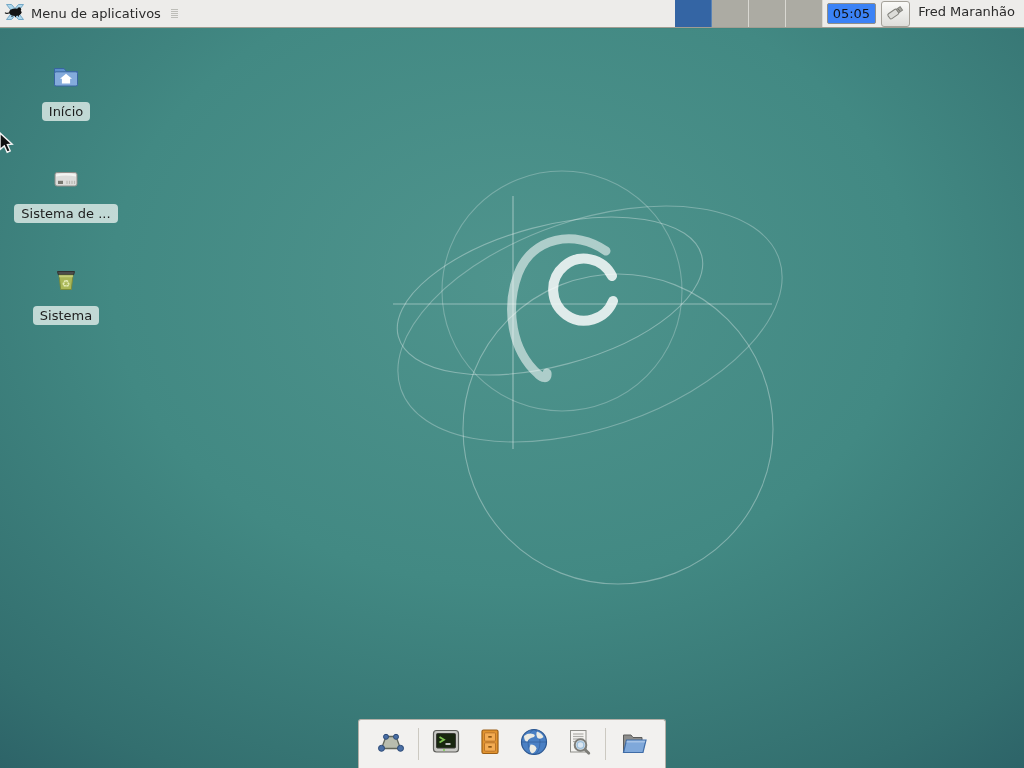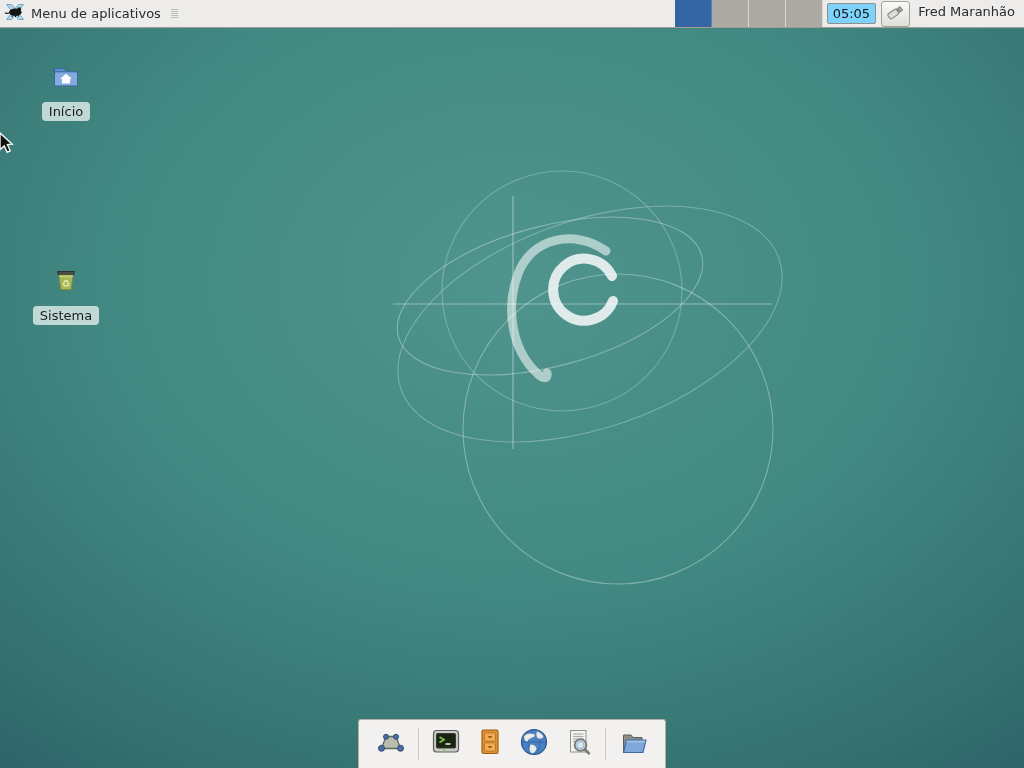--- a/index.html
+++ b/index.html
@@ -10,21 +10,21 @@
   .panel{position:absolute;top:0;left:0;width:1024px;height:28px;background:#edecea;
     border-bottom:1px solid #a19d92;display:flex;align-items:flex-start;font-size:13px;color:#2b2b2b;box-sizing:border-box;}
   .menu-btn{display:flex;align-items:center;gap:5px;height:100%;padding:0 6px 0 4px;cursor:default;}
   .menu-btn .label{white-space:nowrap;}
   .grip{display:flex;flex-direction:column;gap:1px;margin-left:4px;padding:2px 1px;}
   .grip span{display:block;width:7px;height:1px;background:#bdbdb8;}
   .panel-right{margin-left:auto;display:flex;align-items:center;height:100%;}
   .pager{display:flex;height:100%;}
   .ws{width:37px;height:100%;background:#acaba3;border-right:1px solid #d9d8d2;box-sizing:border-box;}
   .ws.active{background:#3465a4;border-right:1px solid #5a83b5;}
-  .clock{background:#7dd3fc;border:1px solid #8f8f8a;border-radius:2px;padding:1px 5px;margin:0 3px 0 4px;
+  .clock{background:#3b82f6;border:1px solid #8f8f8a;border-radius:2px;padding:1px 5px;margin:0 3px 0 4px;
     font-size:13px;color:#111;line-height:17px;}
   .tray-btn{width:27px;height:24px;margin:0 2px;border:1px solid #a5a29a;border-radius:3px;
     background:linear-gradient(#fafaf8,#dededa);display:flex;align-items:center;justify-content:center;}
   .username{margin:0 9px 4px 6px;white-space:nowrap;}
 
   
   .desktop{position:absolute;top:29px;left:0;width:1024px;height:739px;
     background:radial-gradient(1000px 760px at 50% 34%, #4f948d 0%, #428983 40%, #336f6f 72%, #234f5c 100%);}
   .wallpaper{position:absolute;inset:0;pointer-events:none;}
 
@@ -114,20 +114,36 @@
       <span>
         <svg width="32" height="32" viewBox="0 0 32 32">
           <path d="M4.5 7.5 h9.5 l2.5 3 h11 v14 h-23 z" fill="#5c8fcc" stroke="#38659f" stroke-width="1"></path>
           <rect x="4.5" y="10.8" width="23" height="14.2" rx="1.5" fill="#84abdc" stroke="#38659f" stroke-width="1"></rect>
           <path d="M16 12.8 l6 5 h-1.9 v4.7 h-8.2 v-4.7 h-1.9 z" fill="#ffffff"></path>
         </svg>
       </span>
       <span class="ilabel">Início</span>
     </div>
 
+    <div class="desk-icon" id="icon-filesystem">
+      <span>
+        <svg width="32" height="32" viewBox="0 0 32 32">
+          <rect x="5" y="9.5" width="22" height="13.5" rx="2" fill="#dddddb" stroke="#8e8e8a" stroke-width="1"></rect>
+          <path d="M6 11.5 q10 -2.5 20 0 l0 2 q-10 -2 -20 0 z" fill="#f4f4f2"></path>
+          <rect x="8" y="17.8" width="5" height="3.2" fill="#77776f"></rect>
+          <g stroke="#b9b9b3" stroke-width="1.2">
+            <line x1="17" y1="17.8" x2="17" y2="21"></line>
+              <line x1="19.5" y1="17.8" x2="19.5" y2="21"></line>
+            <line x1="22" y1="17.8" x2="22" y2="21"></line>
+              <line x1="24.5" y1="17.8" x2="24.5" y2="21"></line>
+          </g>
+        </svg>
+      </span>
+      <span class="ilabel">Sistema de ...</span>
+    </div>
 
     <div class="desk-icon" id="icon-trash">
       <span>
         <svg width="32" height="32" viewBox="0 0 32 32">
           <path d="M7.5 6.5 h17 l-0.8 3.2 h-15.4 z" fill="#4c4c4a" stroke="#323230" stroke-width="1"></path>
           <path d="M9 10.2 h14 l-1.7 14.3 h-10.6 z" fill="#aab757" stroke="#7c8b3b" stroke-width="1"></path>
           <path d="M9 10.2 h14 l-0.3 2 h-13.4 z" fill="#c4cf7a"></path>
           <text x="16" y="21.5" font-size="9.5" fill="#e2eab4" text-anchor="middle" font-family="DejaVu Sans">♻</text>
         </svg>
       </span>

